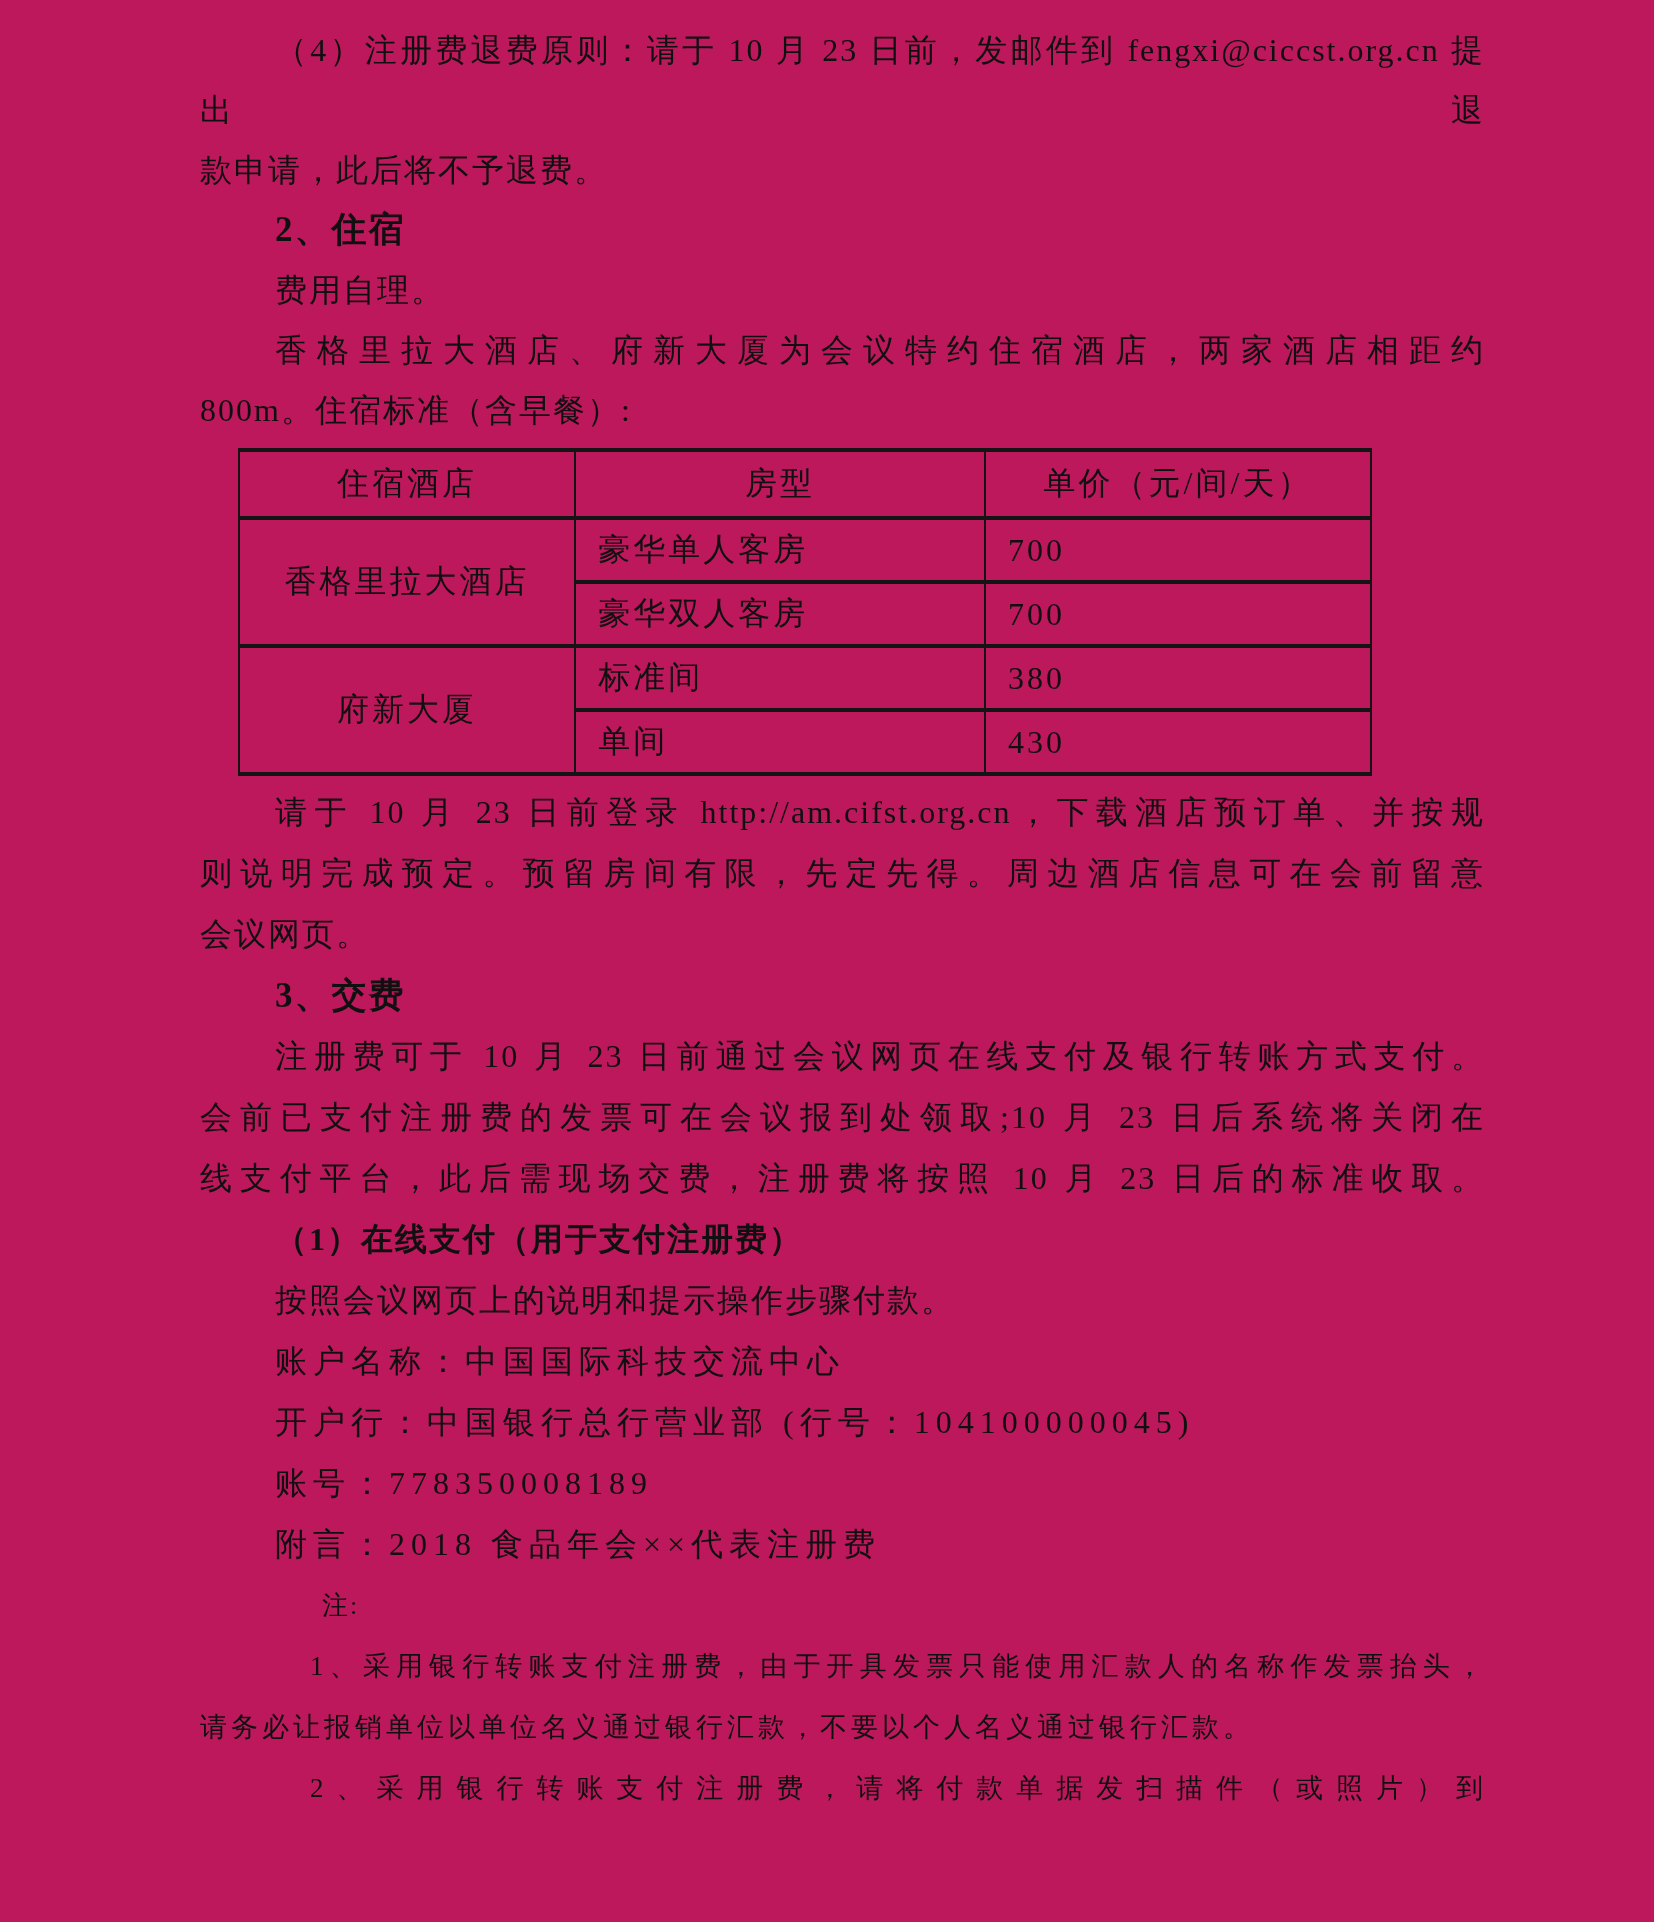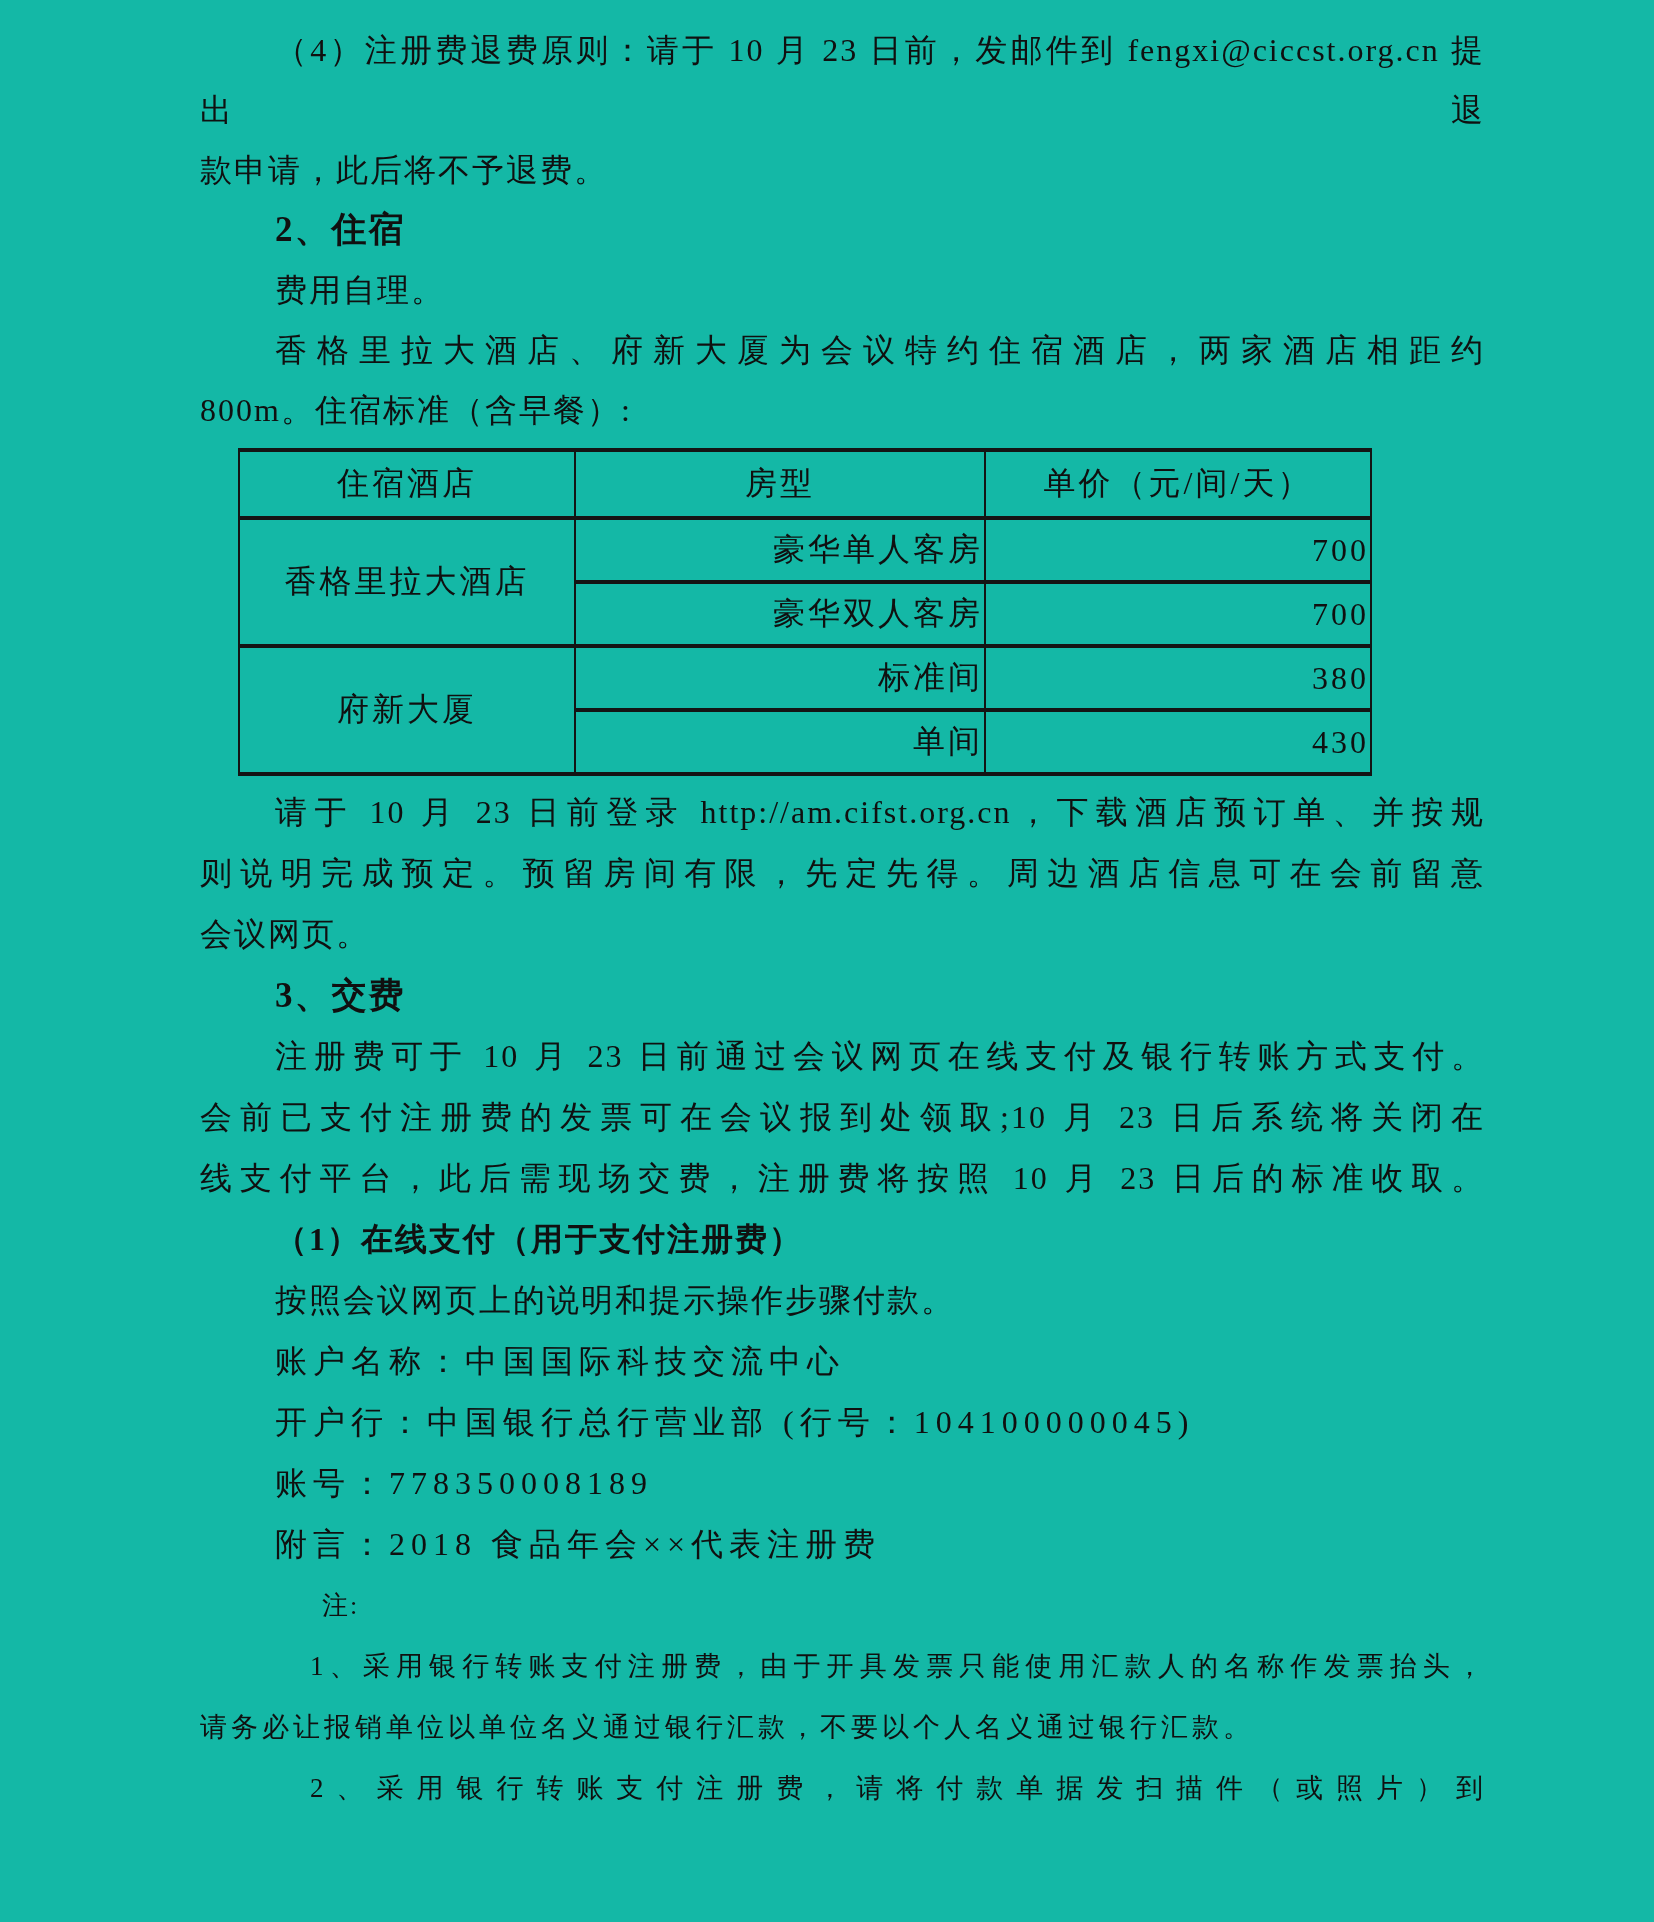--- a/index.html
+++ b/index.html
@@ -1,19 +1,19 @@
 <!DOCTYPE html>
 <html><head>
 <meta charset="utf-8">
 <style>
   html,body { margin:0; padding:0; background:#ffffff; }
   .page {
     position:relative;
     width:1654px; height:1922px;
-    background:#14b8a6;
+    background:#be185d;
     color:#101010;
     font-family:"Liberation Serif","DejaVu Serif",serif;
     overflow:hidden;
   }
   .content { width:1285px; margin-left:200px; padding-top:20px; }
 
   .line {
     font-size:32px;
     line-height:60px;
     letter-spacing:2px;
@@ -47,21 +47,21 @@
     font-weight:normal;
     vertical-align:middle;
     overflow:hidden;
   }
   .hotel-table th { height:62px; text-align:center; }
   .hotel-table td { height:58px; }
   .col-hotel { width:29.7%; }
   .col-room  { width:36.2%; }
   .col-price { width:34.1%; }
   .cell-hotel { text-align:center; }
-  .cell-room, .cell-price { text-align:right; padding-left:22px; }
+  .cell-room, .cell-price { text-align:left; padding-left:22px; }
   .sec-b { margin-top:6px; }
 </style>
 </head>
 <body>
 
 <div class="page">
   <div class="content">
 
     <div class="line indent fill">（4）注册费退费原则：请于 10 月 23 日前，发邮件到 fengxi@ciccst.org.cn 提出退</div>
     <div class="line">款申请，此后将不予退费。</div>

